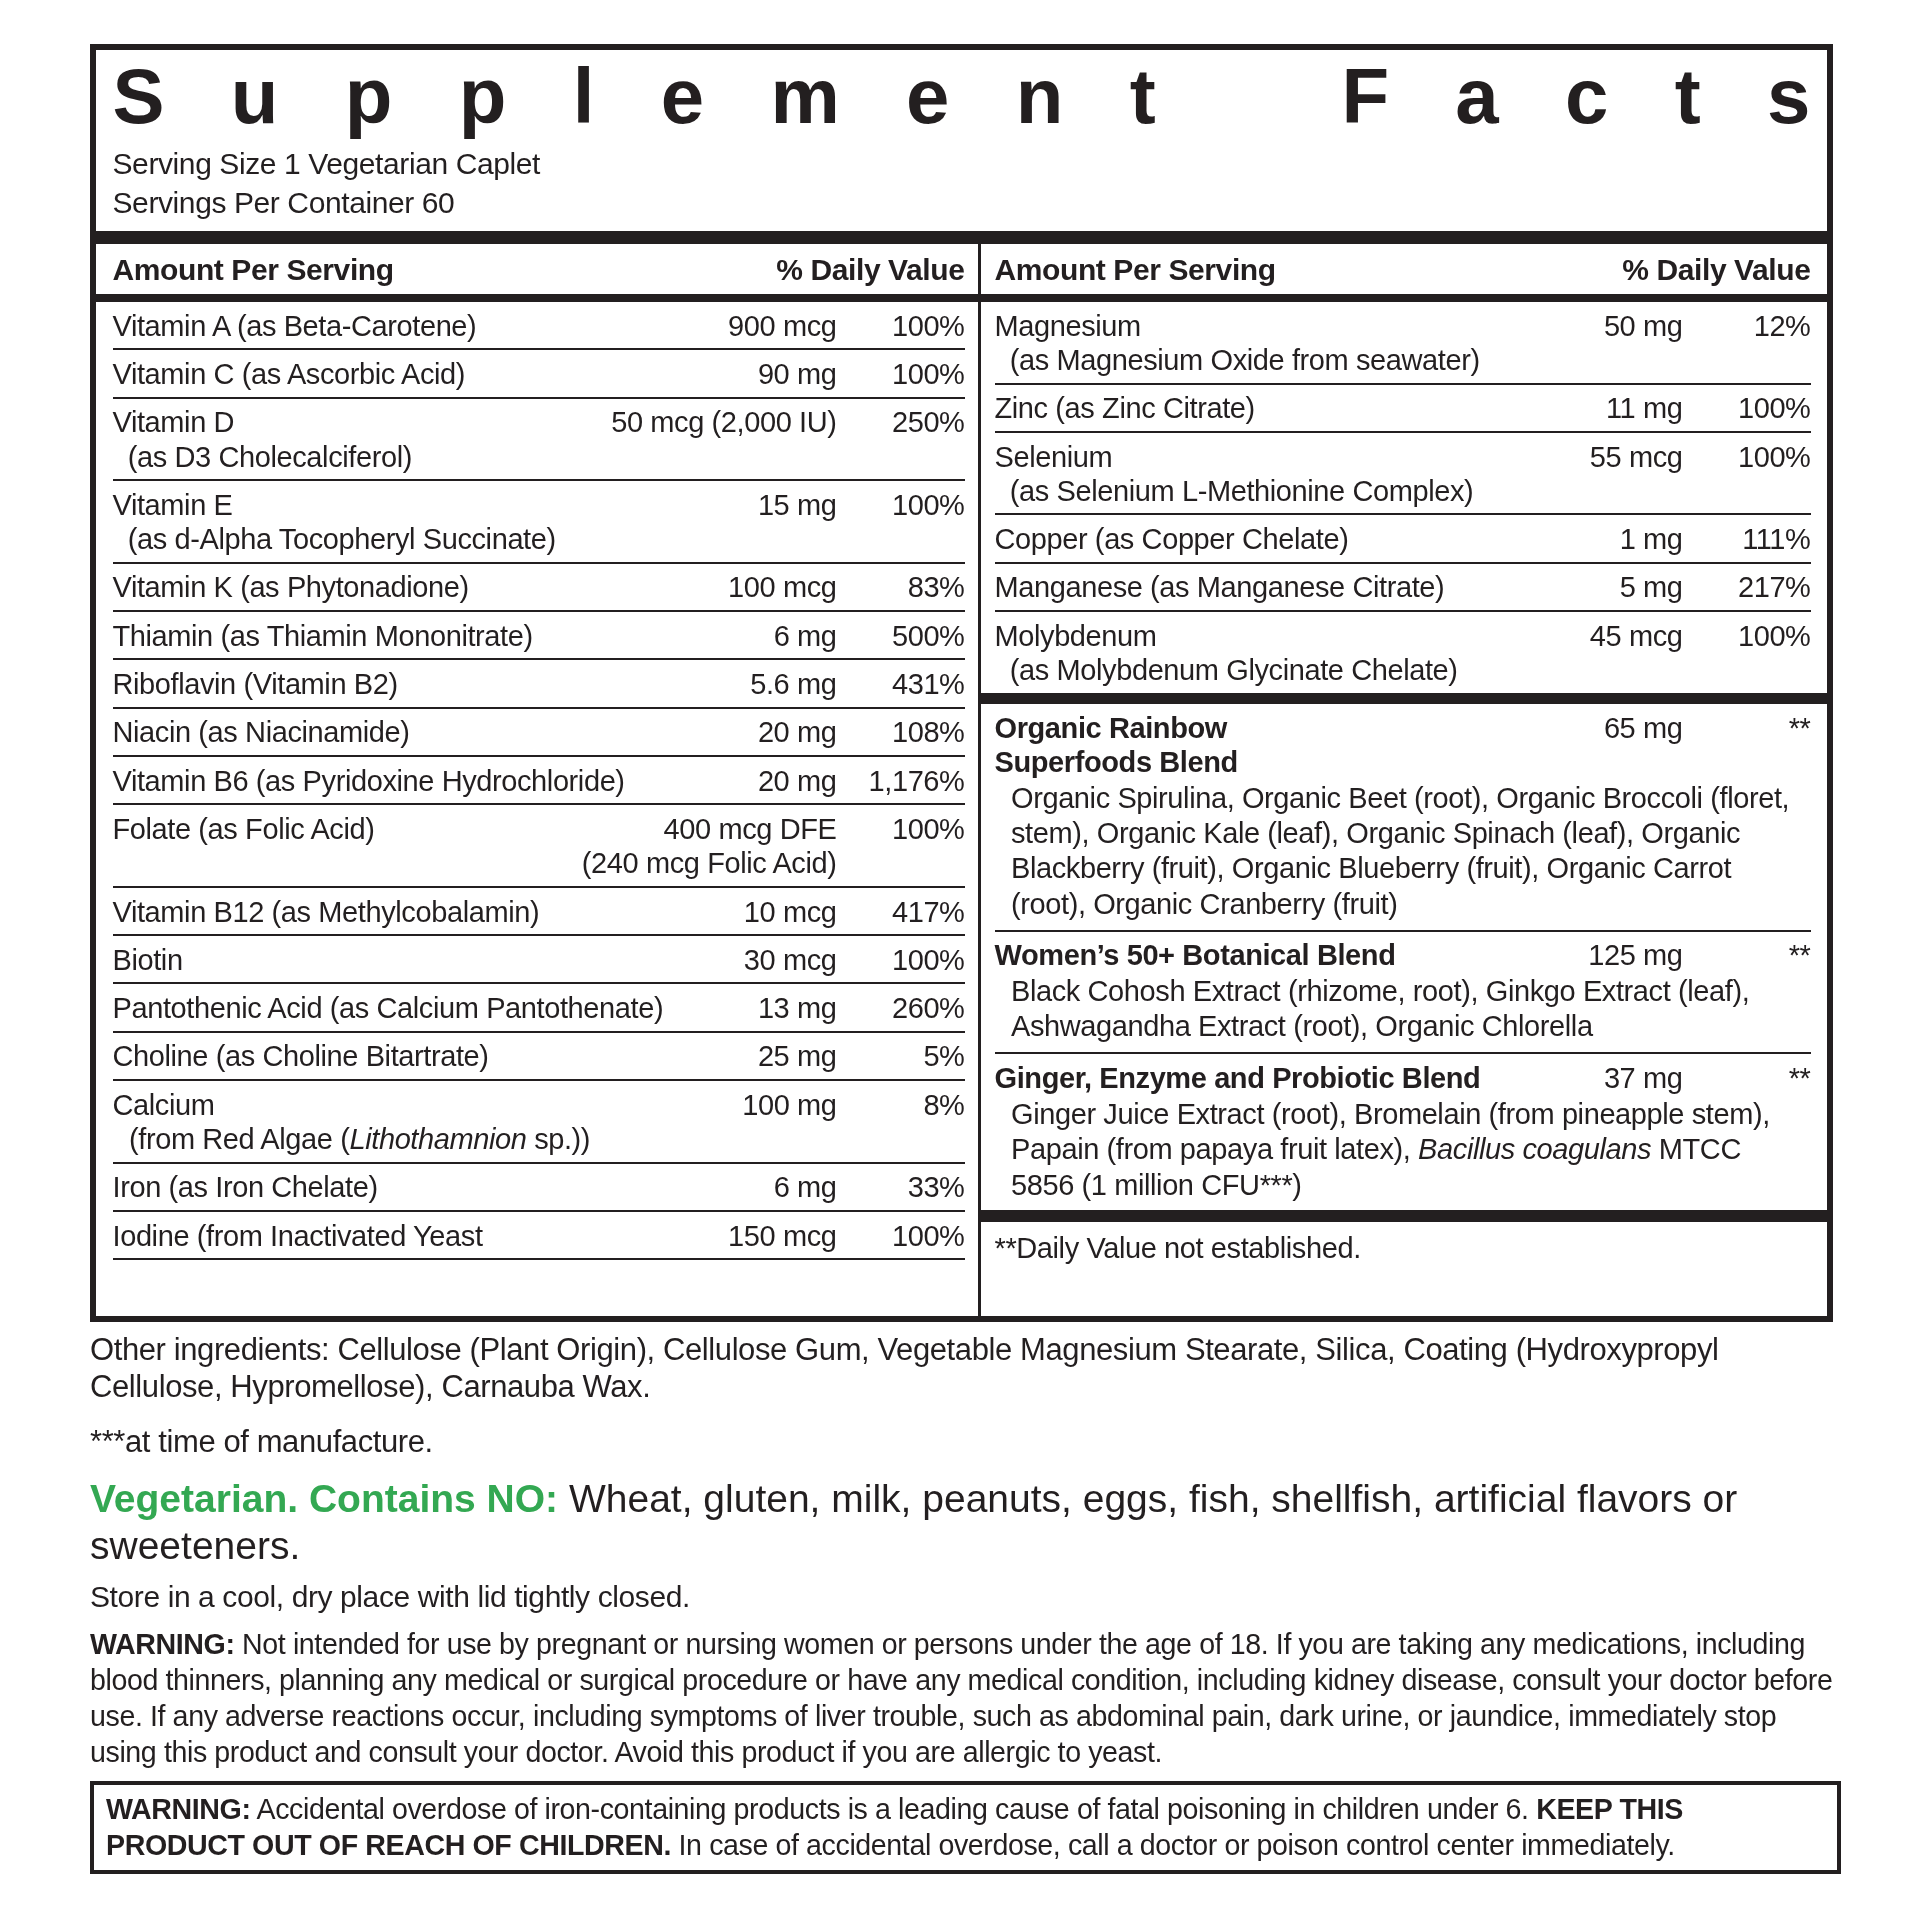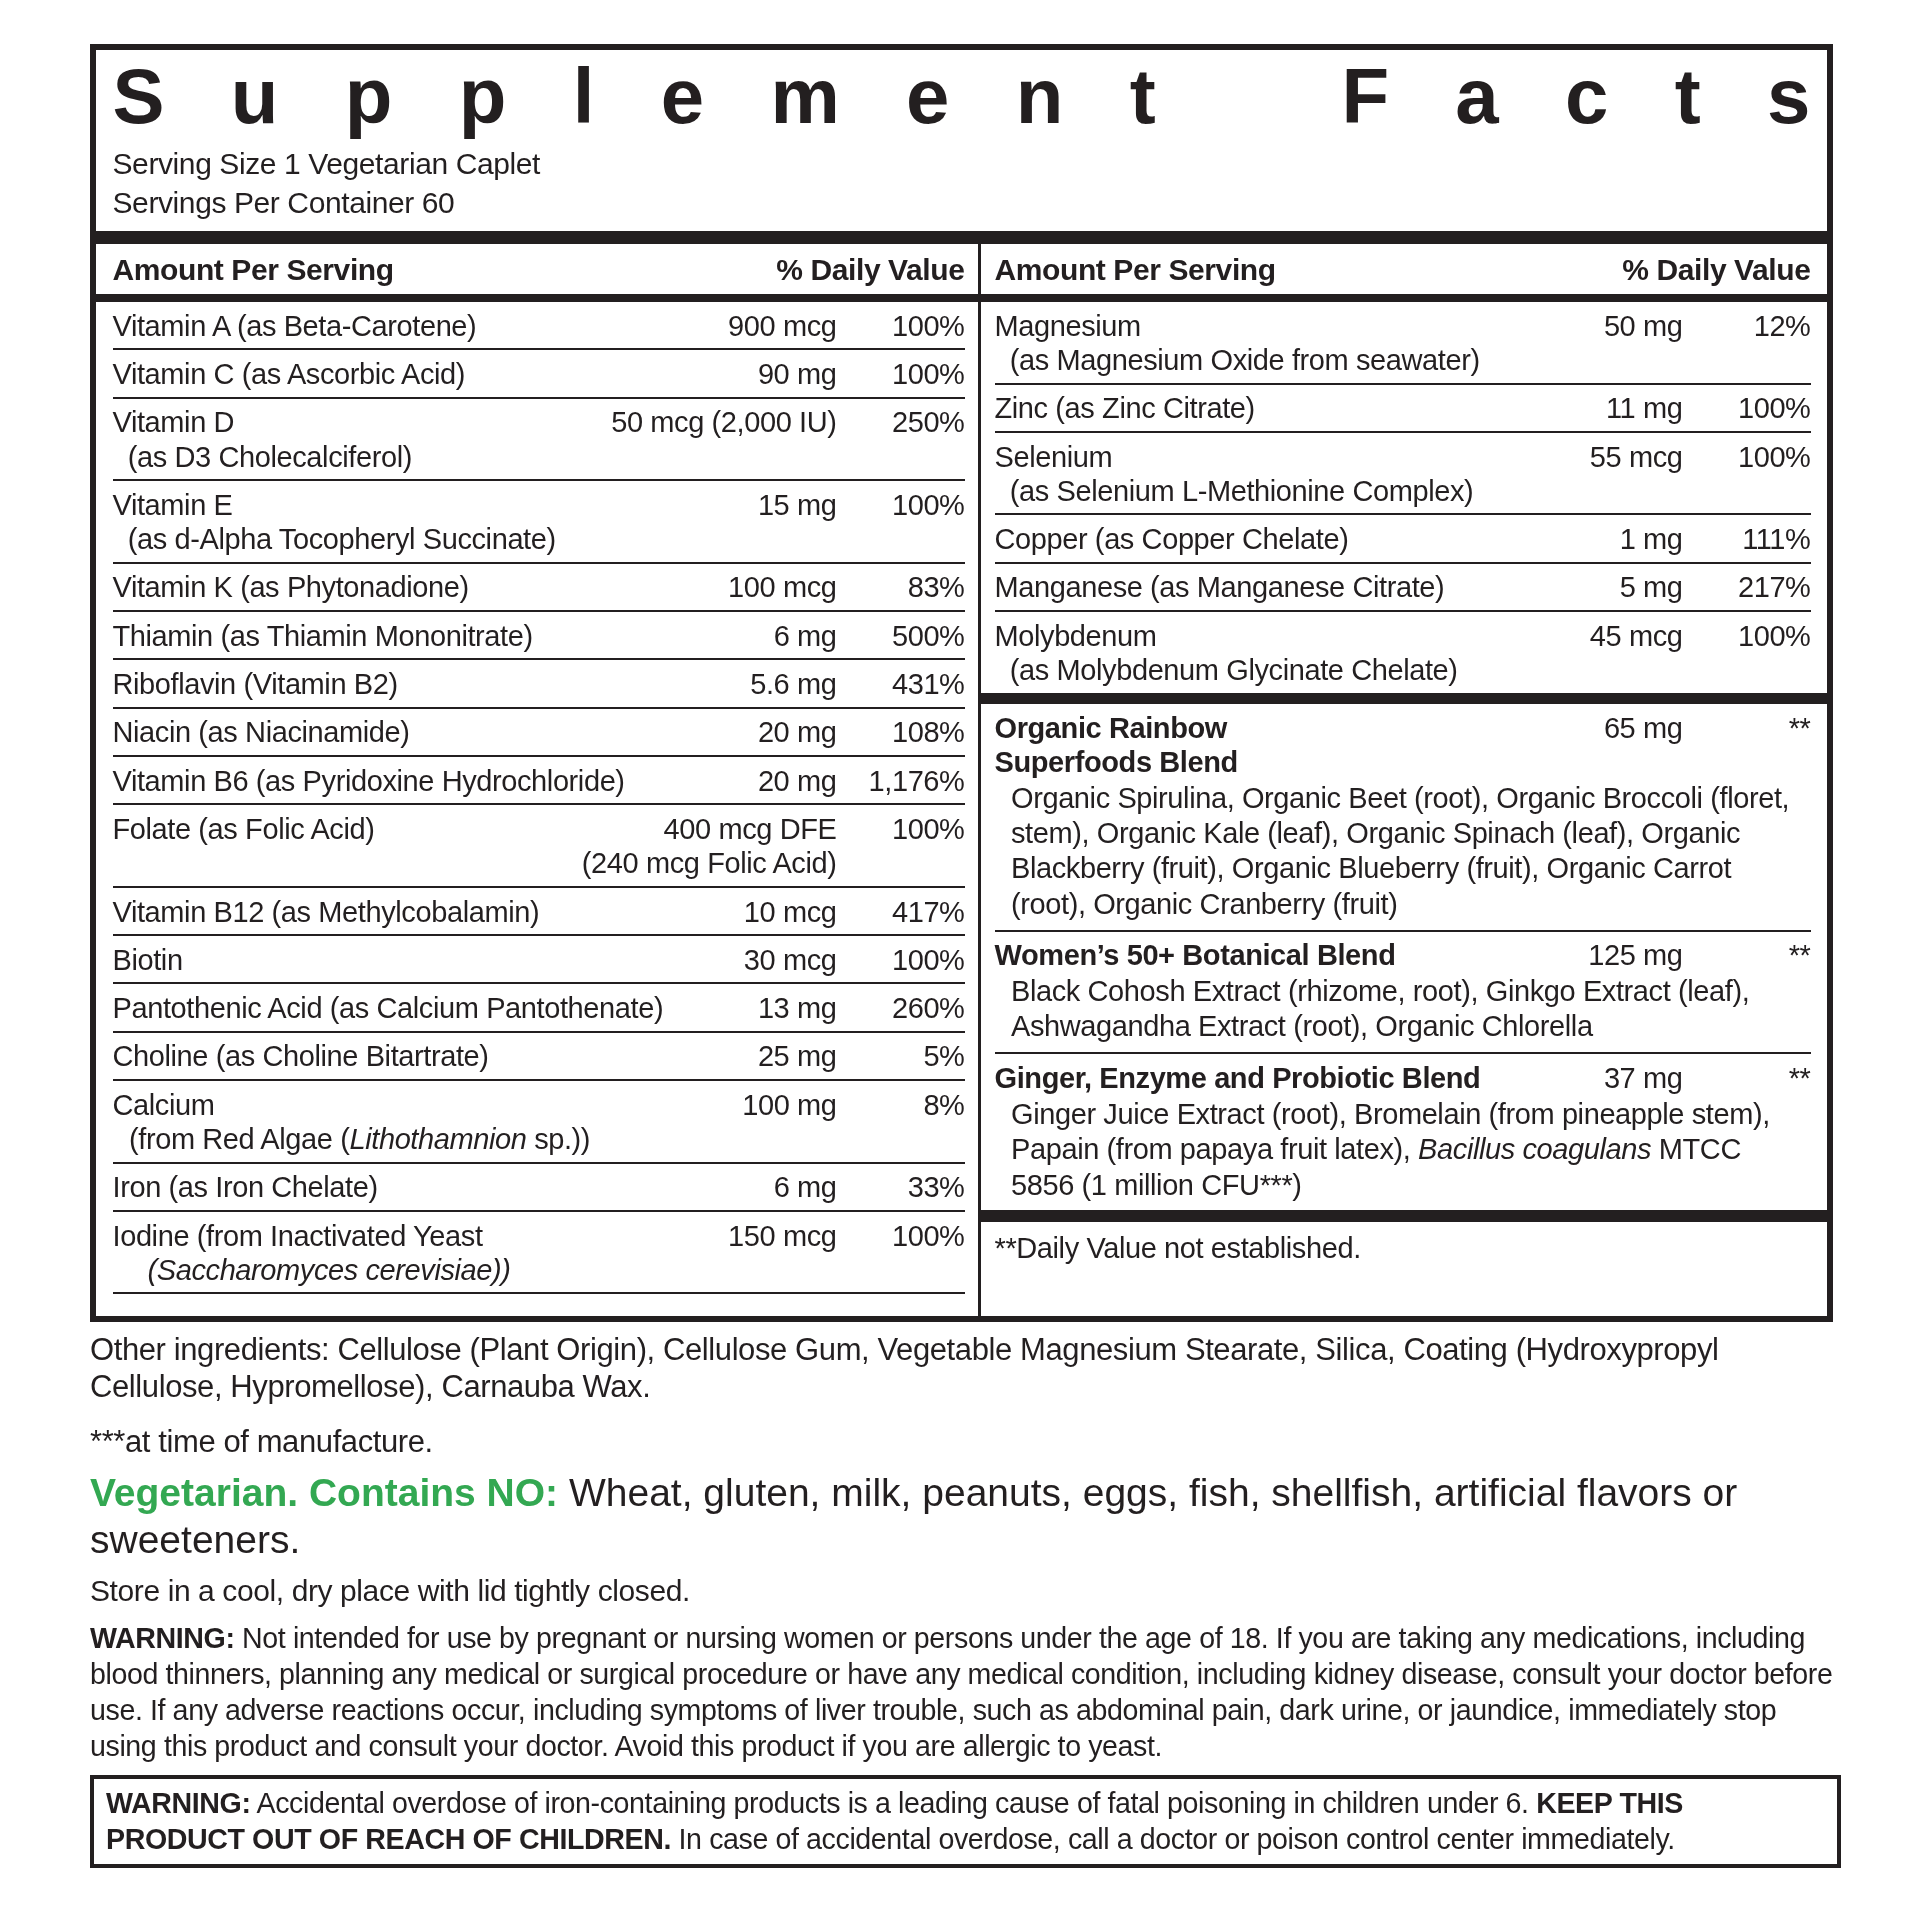--- a/index.html
+++ b/index.html
@@ -29,21 +29,21 @@
   .sub2{display:block;padding-left:35px;font-style:italic}
   .blend{border-bottom:2.3px solid #231f20;padding:6.8px 0 7.5px}
   .blend.last{border-bottom:none}
   .brow{display:flex;align-items:flex-start;font-size:29px;line-height:1.18}
   .brow .nm{font-weight:bold}
   .desc{font-size:29px;line-height:1.22;padding-left:16.5px;margin-top:1.5px}
   .fnote{font-size:29px;padding-top:10.5px;letter-spacing:-0.4px}
   .below{position:absolute;left:90px;top:1332px;width:1751px;letter-spacing:-0.4px}
   .other{font-size:31px;line-height:1.18}
   .mfg{font-size:31px;margin-top:19px}
-  .veg{font-size:39px;line-height:1.2;margin-top:10px;letter-spacing:0}
+  .veg{font-size:39px;line-height:1.2;margin-top:16px;letter-spacing:0}
   .veg .green{color:var(--green,#33a852);font-weight:bold}
   .store{font-size:30px;margin-top:10.5px}
   .warn{font-size:28.6px;line-height:1.26;margin-top:12px}
   .wbox{border:4.5px solid #231f20;padding:6px 12px;font-size:28.6px;line-height:1.28;margin-top:10.5px}
   b{font-weight:bold}
   i{font-style:italic}
 </style>
 </head>
 <body>
 
@@ -157,21 +157,21 @@
         <span class="nm"><span>Calcium</span><span class="sub"><span>(from Red Algae (</span><i>Lithothamnion</i><span> sp.))</span></span></span>
         <span class="amt">100 mg</span>
           <span class="dv">8%</span>
       </div>
       <div class="row">
           <span class="nm">Iron (as Iron Chelate)</span>
           <span class="amt">6 mg</span>
           <span class="dv">33%</span>
         </div>
       <div class="row">
-        <span class="nm"><span>Iodine (from Inactivated Yeast</span><span class="sub2">(Saccharomyces cerevisiae))</span></span>
+        <span class="nm"><span>Iodine (from Inactivated Yeast</span></span>
         <span class="amt">150 mcg</span>
           <span class="dv">100%</span>
       </div>
     </div>
 
     <div class="vdiv"></div>
 
     <div class="col right">
       <div class="chead">
         <span>Amount Per Serving</span>

